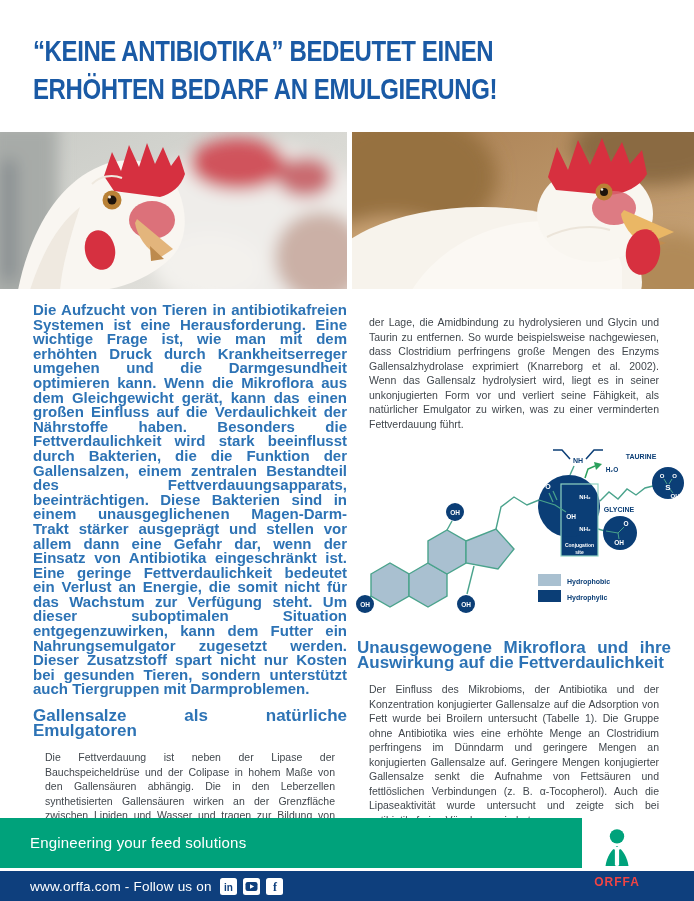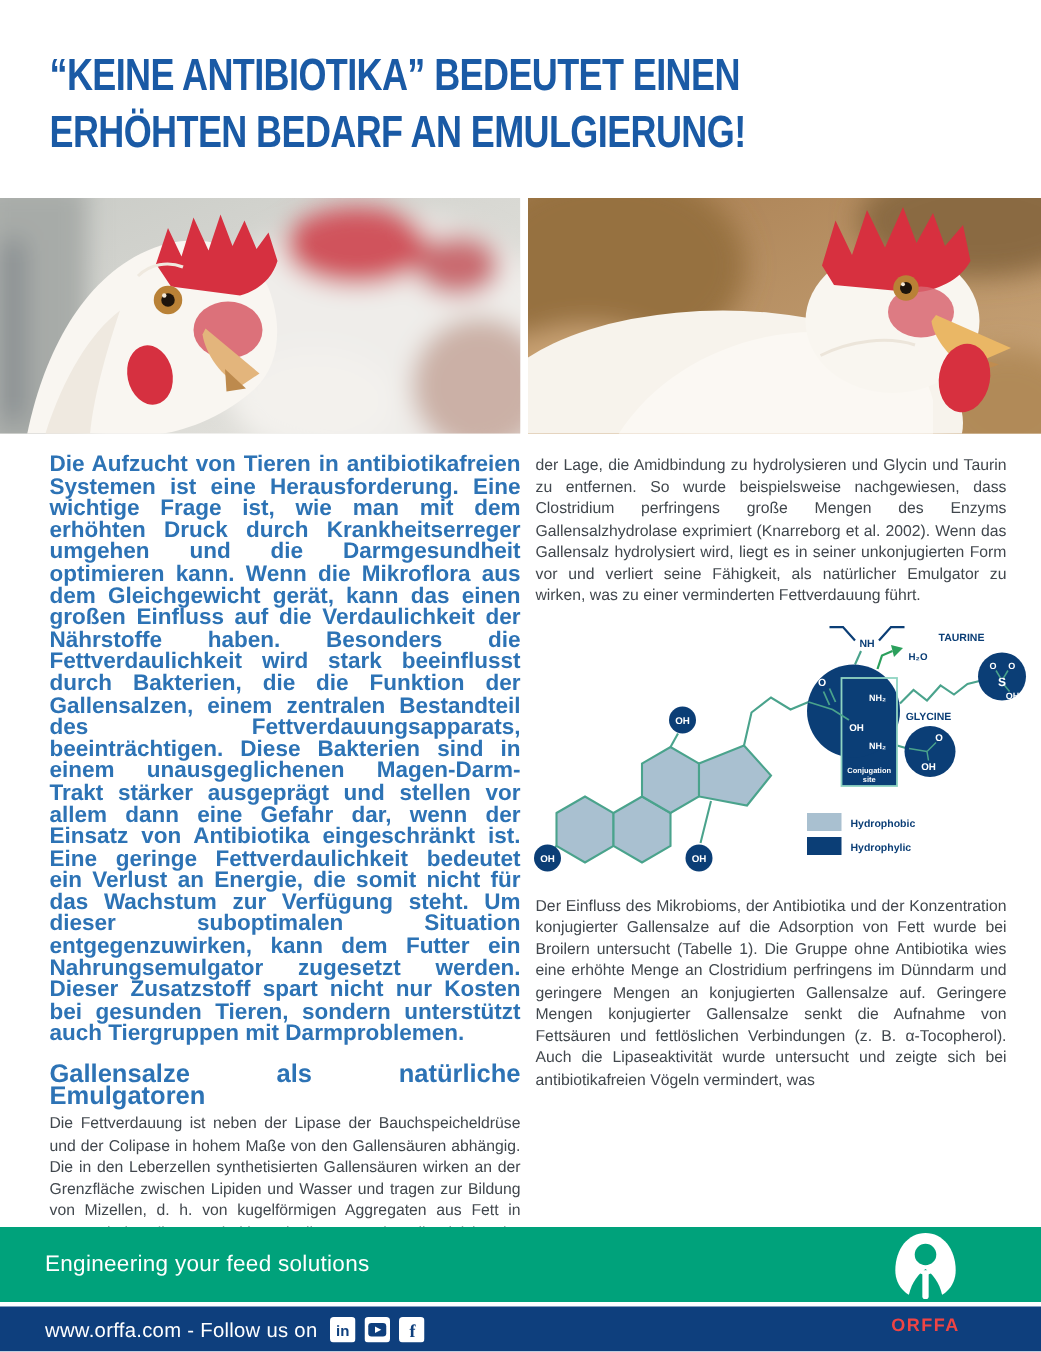--- a/index.html
+++ b/index.html
@@ -16,39 +16,39 @@
   
   .photo { position:absolute; top:132px; height:157px; overflow:hidden; }
   .photo-left  { left:0;    width:347px; }
   .photo-right { left:352px; width:342px; }
   .photo svg { display:block; }
   
   .col { position:absolute; top:303px; width:314px; }
   .col-left  { left:33px; }
   .col-right { left:357px; }
   p.body {
-    margin:0; font-size:10.5px; line-height:14.5px; text-align:justify;
+    margin:12px; font-size:10.5px; line-height:14.5px; text-align:justify;
     color:#41474d;
   }
   p.intro {
     margin:0; font-size:15px; line-height:14.6px; text-align:justify;
     color:#2d73b5; font-weight:bold;
   }
   h3.subhead {
     margin:12px 0 4px 0; font-size:17px; font-weight:bold; color:#2d73b5;
     line-height:14.5px; text-align:justify;
   }
   .figure-wrap { margin-top:6px; height:186px; position:relative; }
   .figure-wrap svg { position:absolute; left:-1px; top:0; overflow:visible; }
   .caption {
     margin-top:4px; font-size:10.5px; font-style:italic; color:#2f78bb;
     line-height:14px; text-align:justify;
   }
   
-  .band-green { position:absolute; left:0; top:818px; width:694px; height:50px; background:#00a27b; }
+  .band-green { position:absolute; left:0; top:818px; width:582px; height:50px; background:#00a27b; }
   .band-divider { position:absolute; left:0; top:868px; width:694px; height:3px; background:#ffffff; }
   .band-blue { position:absolute; left:0; top:871px; width:694px; height:46px; background:#0e3f7d; }
   .tagline {
     position:absolute; left:30px; top:0; height:50px; line-height:50px;
     color:#ffffff; font-size:15px; letter-spacing:0.2px;
   }
   .weburl-row {
     position:absolute; left:30px; top:0; height:30px; display:flex;
     align-items:center; gap:8px;
   }
@@ -237,20 +237,21 @@
 
         <g font-family="Liberation Sans, sans-serif" font-weight="bold">
           <rect x="182" y="131" width="23" height="12" fill="#a9c0d0"></rect>
           <text x="211" y="140.5" font-size="7" fill="#0b3e76">Hydrophobic</text>
           <rect x="182" y="147" width="23" height="12" fill="#0b3e76"></rect>
           <text x="211" y="156.5" font-size="7" fill="#0b3e76">Hydrophylic</text>
         </g>
       </svg>
     </div>
 
+    <h3 class="subhead">Unausgewogene Mikroflora und ihre Auswirkung auf die Fettverdaulichkeit</h3>
     <p class="body">Der Einfluss des Mikrobioms, der Antibiotika und der Konzentration konjugierter Gallensalze auf die Adsorption von Fett wurde bei Broilern untersucht (Tabelle 1). Die Gruppe ohne Antibiotika wies eine erhöhte Menge an Clostridium perfringens im Dünndarm und geringere Mengen an konjugierten Gallensalze auf. Geringere Mengen konjugierter Gallensalze senkt die Aufnahme von Fettsäuren und fettlöslichen Verbindungen (z. B. α-Tocopherol). Auch die Lipaseaktivität wurde untersucht und zeigte sich bei antibiotikafreien Vögeln vermindert, was</p>
   </div>
 
   <div class="band-green">
     <div class="tagline">Engineering your feed solutions</div>
   </div>
   <div class="band-divider"></div>
   <div class="band-blue">
     <div class="weburl-row">
       <span class="weburl">www.orffa.com - Follow us on</span>

